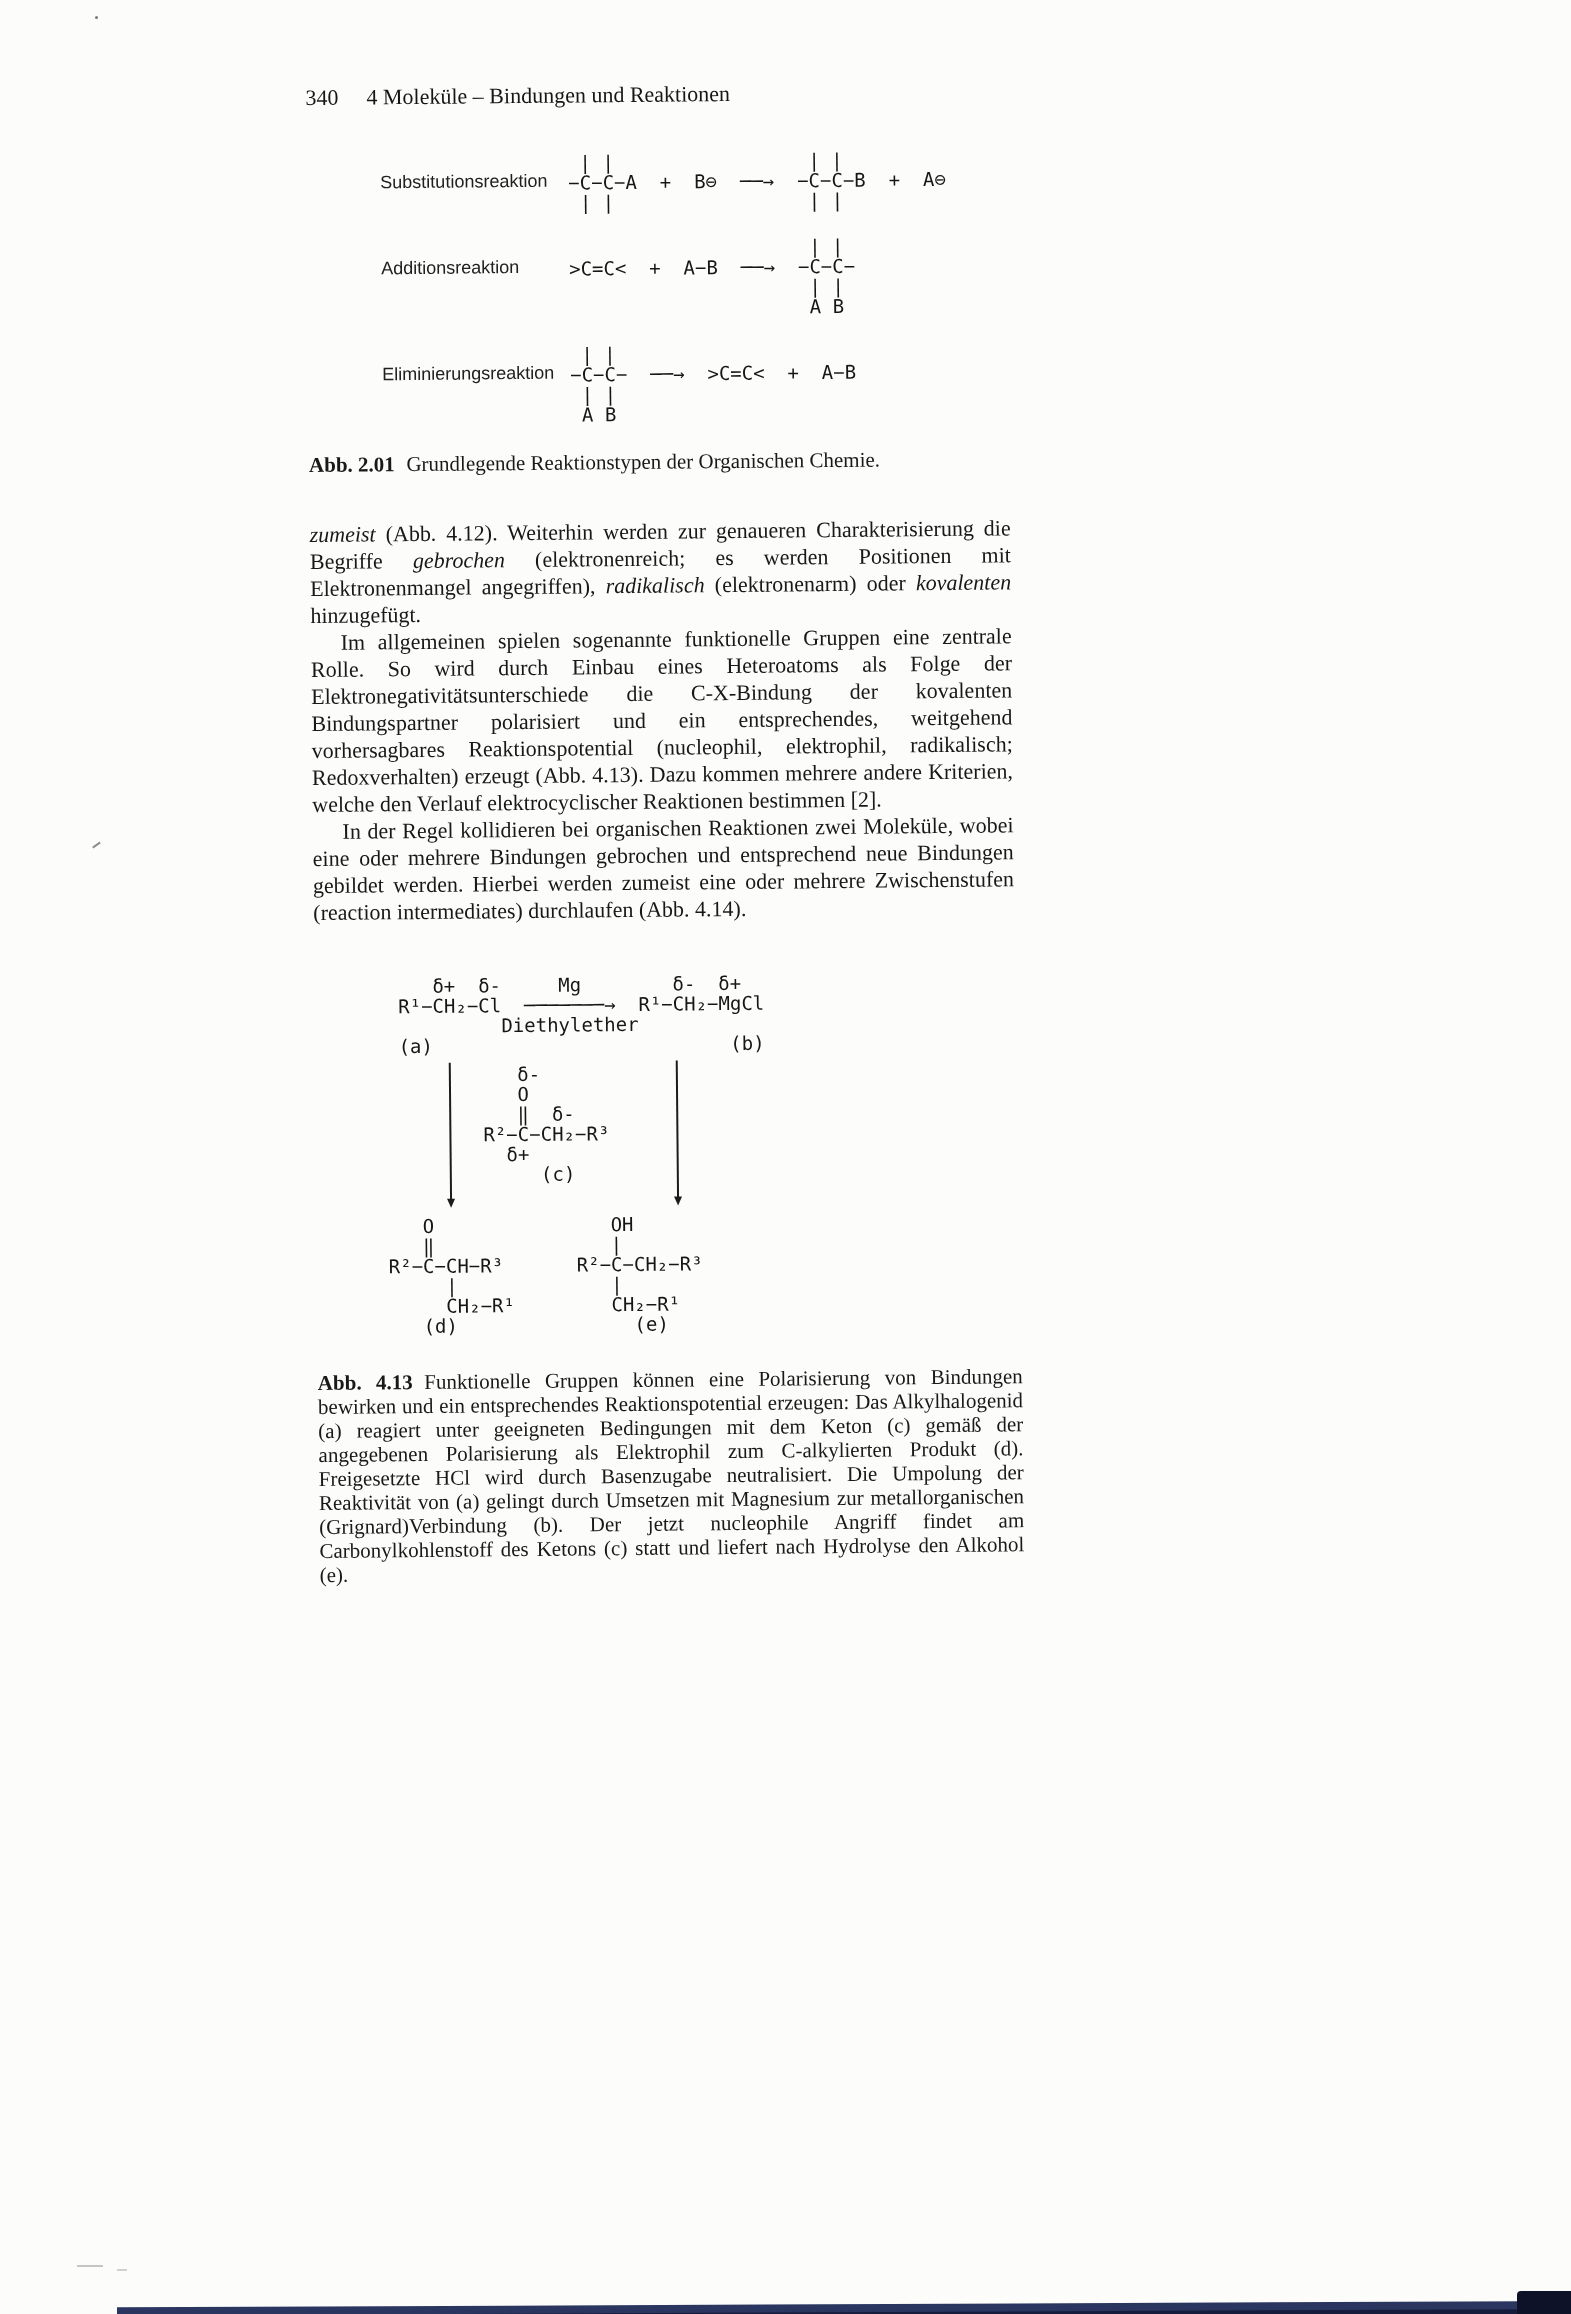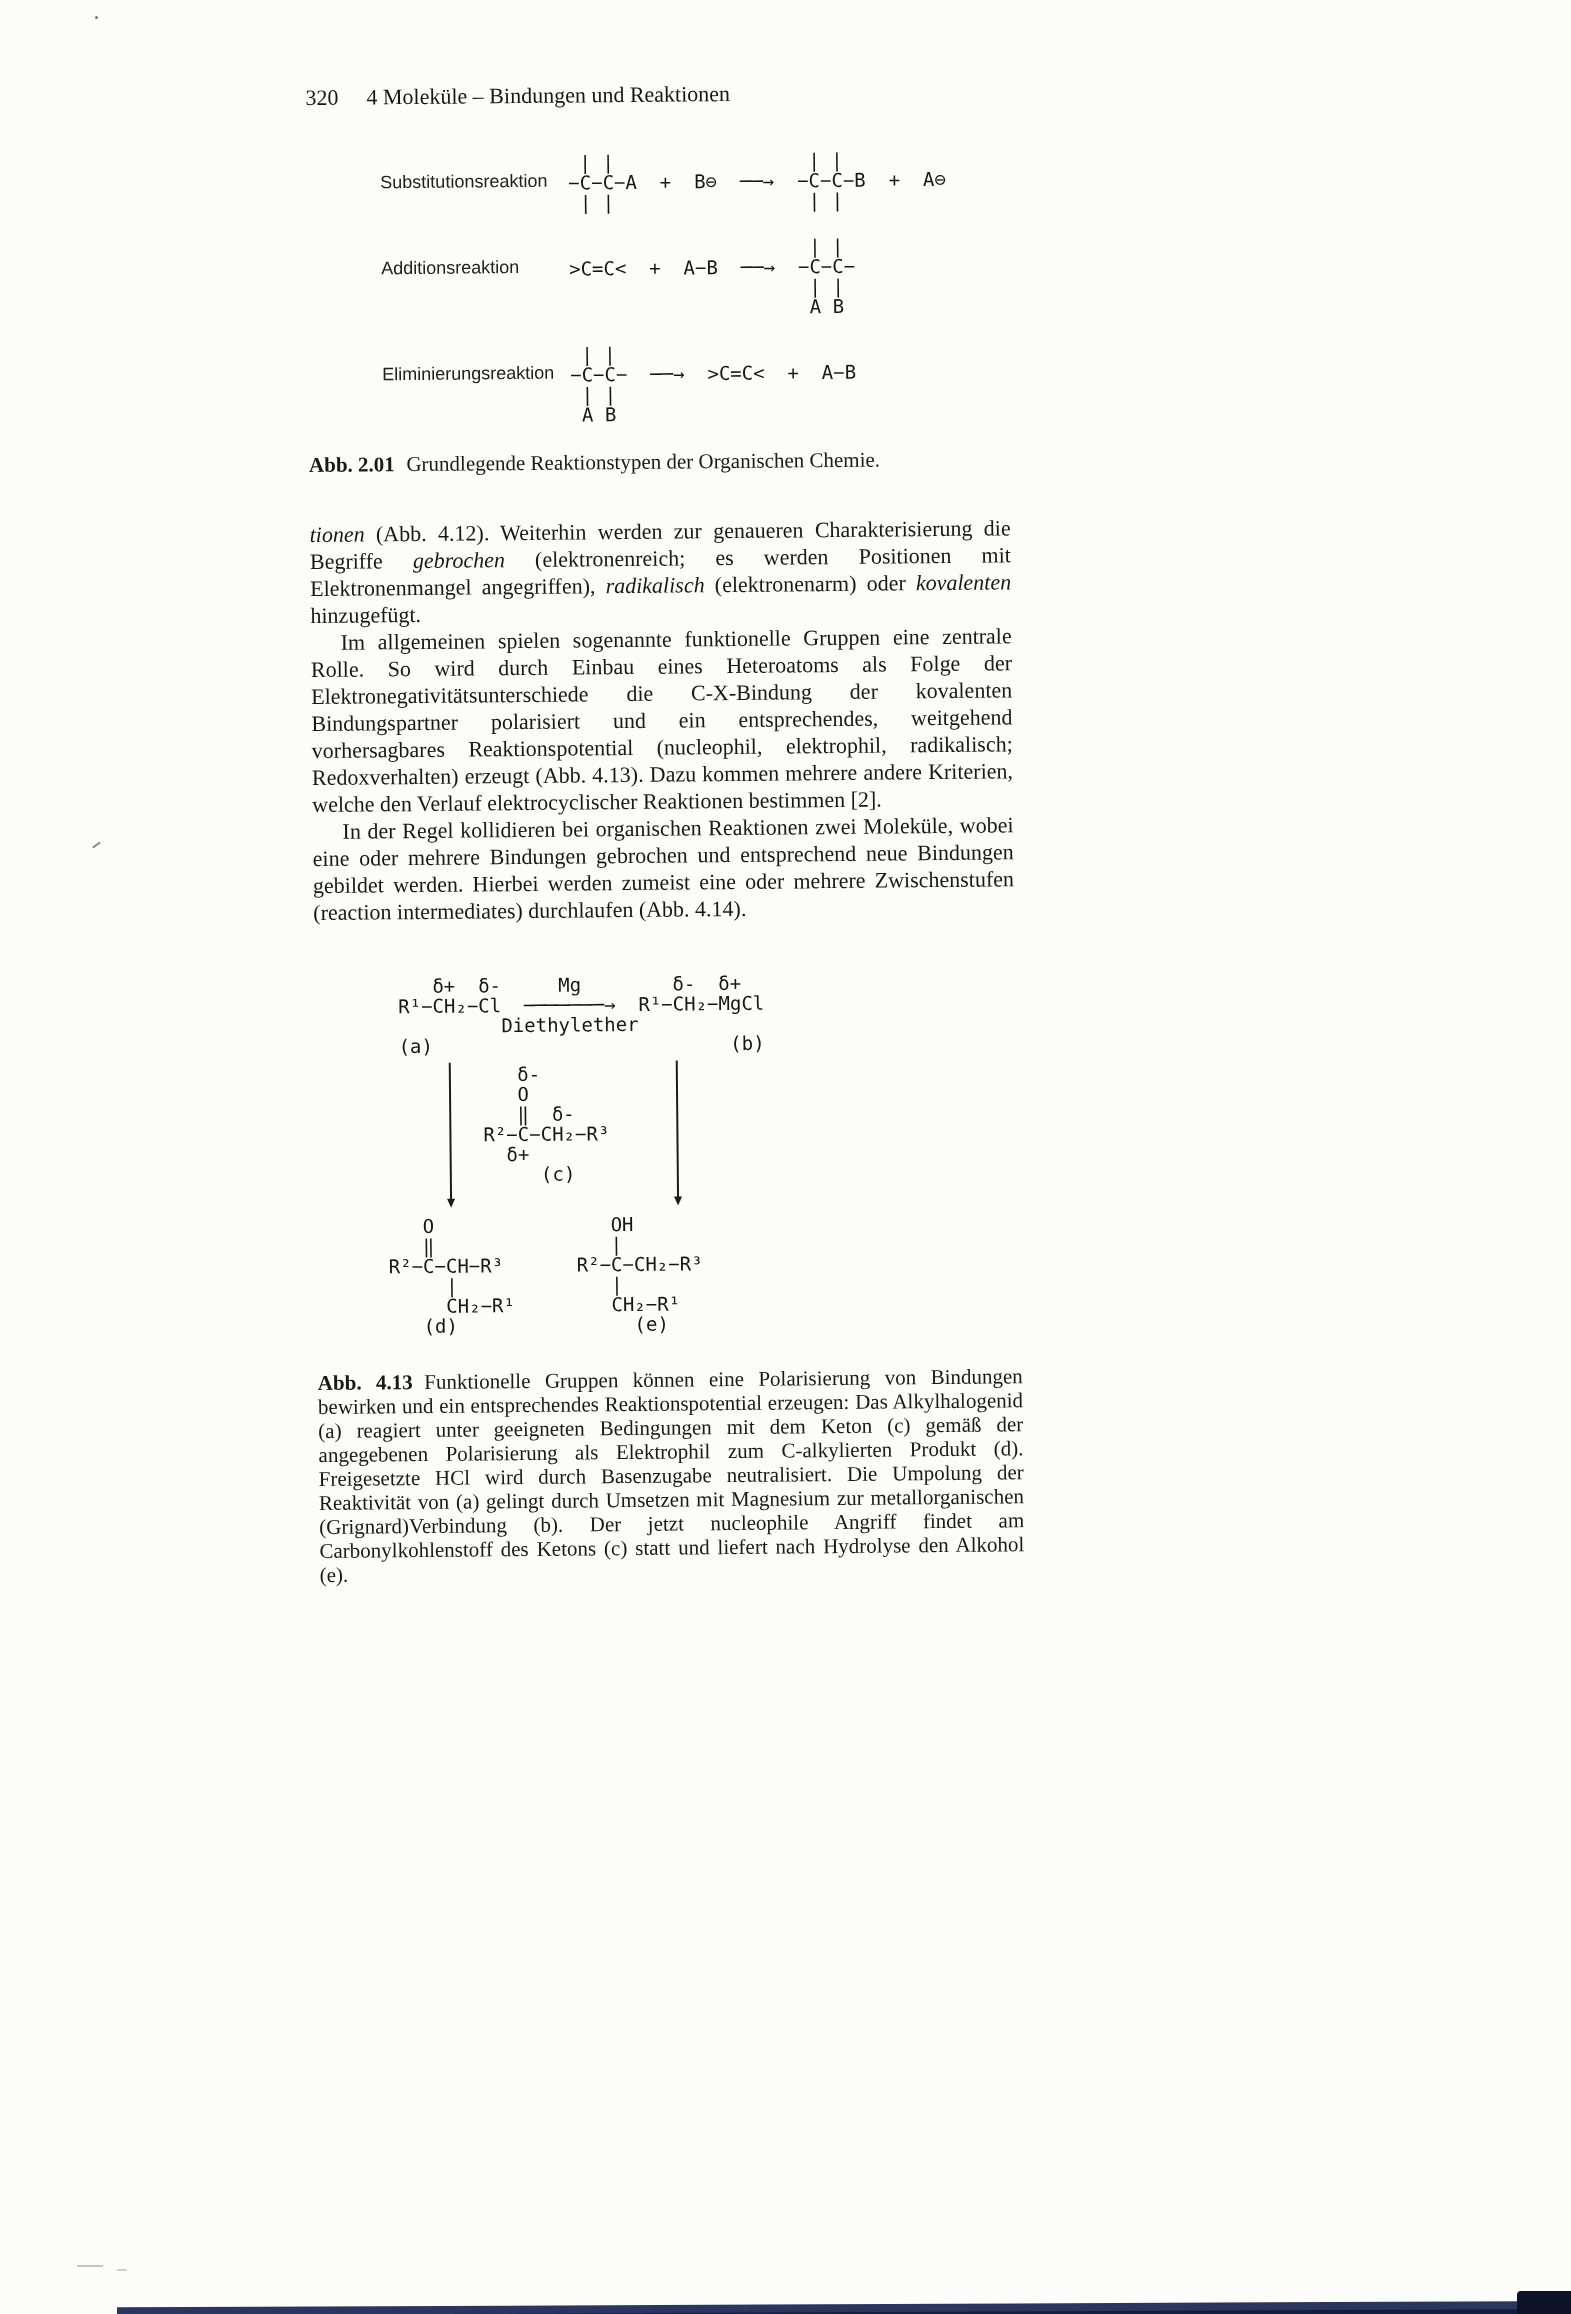--- a/index.html
+++ b/index.html
@@ -59,21 +59,21 @@
   .blob{position:absolute;bottom:0;right:0;width:54px;height:24px;background:#0d1228;border-radius:4px 0 0 0;}
 </style>
 </head>
 <body>
 
 <div class="page">
 
   <div class="content">
 
     <header class="pagehead">
-      <span>320</span>
+      <span>340</span>
       <span>4 Moleküle – Bindungen und Reaktionen</span>
     </header>
 
     <section class="fig412">
       <div class="fig412-row">
         <div class="fig-label">Substitutionsreaktion</div>
         <pre class="chem"> | |                 | |
 −C−C−A  +  B⊖  ──→  −C−C−B  +  A⊖
  | |                 | |</pre>
       </div>
@@ -89,21 +89,21 @@
         <pre class="chem"> | |
 −C−C−  ──→  &gt;C=C&lt;  +  A−B
  | |
  A B</pre>
       </div>
     </section>
 
     <p class="caption"><strong>Abb. 2.01</strong><span class="capgap">Grundlegende Reaktionstypen der Organischen Chemie.</span></p>
 
     <div class="bodytext">
-      <p class="noindent"><em>tionen</em><span> (Abb. 4.12). Weiterhin werden zur genaueren Charakterisierung die Begriffe </span><em>gebrochen</em><span> (elektronenreich; es werden Positionen mit Elektronenmangel angegriffen), </span><em>radikalisch</em><span> (elektronenarm) oder </span><em>kovalenten</em><span> hinzugefügt.</span></p>
+      <p class="noindent"><em>zumeist</em><span> (Abb. 4.12). Weiterhin werden zur genaueren Charakterisierung die Begriffe </span><em>gebrochen</em><span> (elektronenreich; es werden Positionen mit Elektronenmangel angegriffen), </span><em>radikalisch</em><span> (elektronenarm) oder </span><em>kovalenten</em><span> hinzugefügt.</span></p>
       <p>Im allgemeinen spielen sogenannte funktionelle Gruppen eine zentrale Rolle. So wird durch Einbau eines Heteroatoms als Folge der Elektronegativitätsunterschiede die C-X-Bindung der kovalenten Bindungspartner polarisiert und ein entsprechendes, weitgehend vorhersagbares Reaktionspotential (nucleophil, elektrophil, radikalisch; Redoxverhalten) erzeugt (Abb. 4.13). Dazu kommen mehrere andere Kriterien, welche den Verlauf elektrocyclischer Reaktionen bestimmen [2].</p>
       <p>In der Regel kollidieren bei organischen Reaktionen zwei Moleküle, wobei eine oder mehrere Bindungen gebrochen und entsprechend neue Bindungen gebildet werden. Hierbei werden zumeist eine oder mehrere Zwischenstufen (reaction intermediates) durchlaufen (Abb. 4.14).</p>
     </div>
 
     <section class="fig413">
       <pre class="chem f13-top">   δ+  δ-     Mg        δ-  δ+
 R¹−CH₂−Cl  ───────→  R¹−CH₂−MgCl
          Diethylether
 (a)                          (b)</pre>
 

